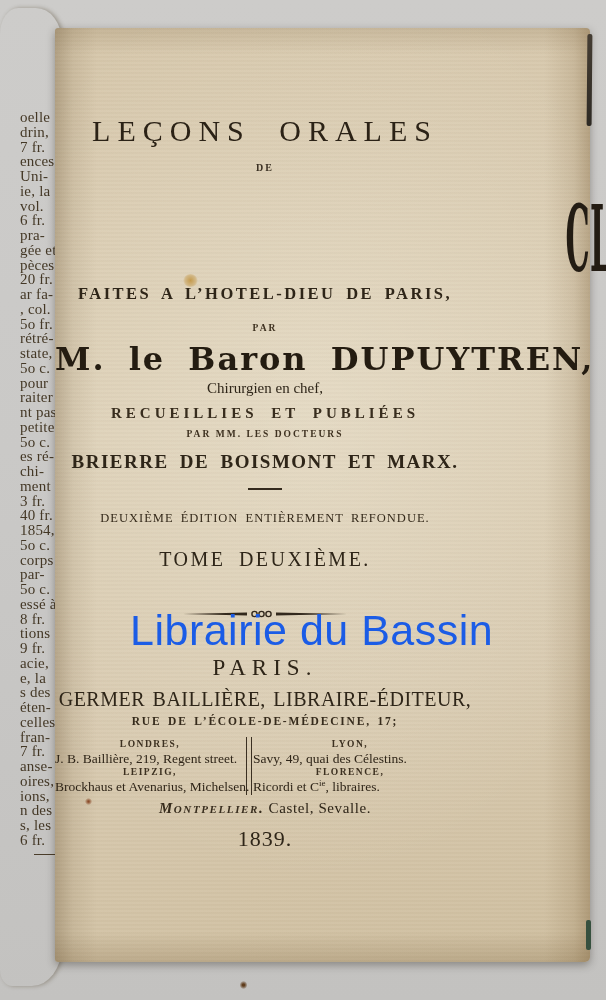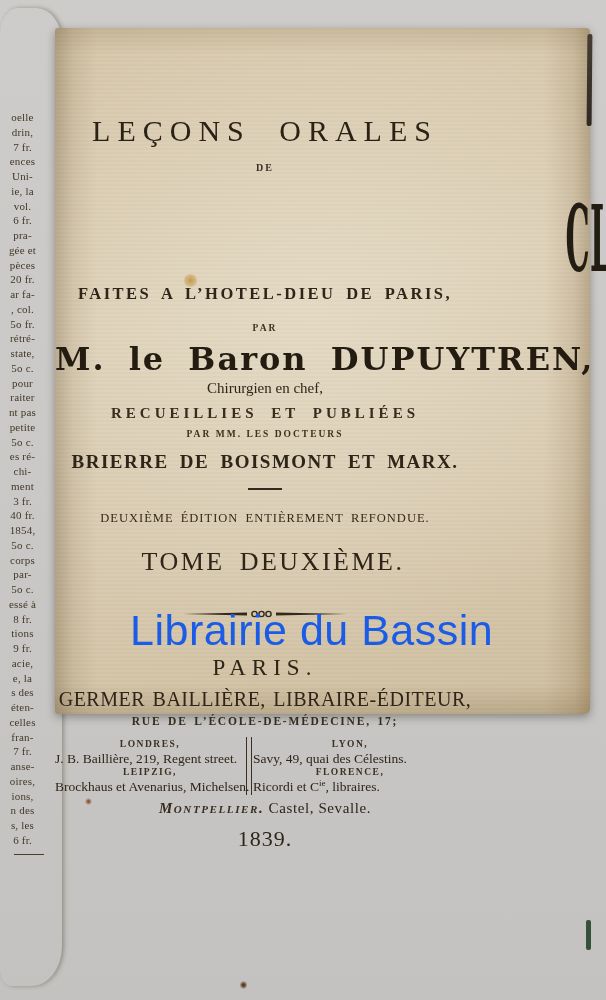--- a/index.html
+++ b/index.html
@@ -13,29 +13,29 @@
 
   
   #facing-page{
     position:absolute;left:0;top:8px;width:62px;height:978px;
     background:linear-gradient(to right,#bpb 0,#c2b499 0%,#cfc2a7 38%,#dbd0b8 66%,#ece2cc 86%,#d3c6a8 95%,#a5916c 100%);
     border-radius:18px 26px 30px 12px / 26px 34px 40px 16px;
     box-shadow:2px 0 4px rgba(60,45,20,.35);
   }
   #fragments{
     position:absolute;left:0;top:102px;width:45px;
-    text-align:center;font-size:11px;line-height:14.75px;
-    color:#443826;letter-spacing:.2px;
+    text-align:left;font-size:15px;line-height:14.75px;
+    color:#443826;letter-spacing:.2px;padding-left:20px;
   }
   .frag{white-space:nowrap;}
   .frag-rule{width:30px;height:1.5px;background:#4a3d2a;margin:6px 0 0 14px;}
 
   
   #page{
-    position:absolute;left:55px;top:28px;width:535px;height:686px;
+    position:absolute;left:55px;top:28px;width:535px;height:934px;
     background:
       radial-gradient(120% 90% at 48% 42%, rgba(255,252,240,.25) 0%, rgba(255,250,235,0) 55%),
       linear-gradient(to right, rgba(92,70,38,.30) 0px, rgba(92,70,38,.10) 18px, rgba(92,70,38,0) 42px),
       linear-gradient(to left, rgba(120,92,52,.38) 0px, rgba(120,92,52,.16) 16px, rgba(120,92,52,0) 46px),
       linear-gradient(to bottom, rgba(110,86,50,.16) 0px, rgba(110,86,50,0) 26px),
       linear-gradient(to top, rgba(110,86,50,.22) 0px, rgba(110,86,50,0) 30px),
       repeating-linear-gradient(180deg, rgba(80,60,30,.022) 0 2px, rgba(255,255,255,.02) 2px 4px),
       linear-gradient(168deg,#d6c7ab 0%,#dccfb6 40%,#d8cab0 70%,#cfbfa0 100%);
     border-radius:3px 4px 5px 3px;
     box-shadow:0 3px 9px rgba(40,35,25,.38);
@@ -61,21 +61,21 @@
   #subtitle{top:258px;font-size:16.5px;font-weight:bold;letter-spacing:2.5px;word-spacing:4px;}
   #par-label{top:296px;font-size:9.5px;font-weight:bold;letter-spacing:2px;color:#3e3120;}
   #author-line{top:315px;font-family:"DejaVu Serif",serif;font-size:32px;font-weight:bold;letter-spacing:2px;word-spacing:10px;color:#241c11;}
   #author-role{top:353px;font-size:15px;}
   #recueillies{top:378px;font-size:15px;letter-spacing:4px;word-spacing:6px;font-weight:bold;color:#382d1e;}
   #par-docteurs{top:402px;font-size:9.5px;font-weight:bold;letter-spacing:2px;color:#3e3120;}
   #editors{top:424px;font-size:19px;font-weight:bold;letter-spacing:1.5px;word-spacing:5px;}
   #rule-1{top:460px;}
   #rule-1 .bar{width:34px;height:2px;background:#33291d;margin:0 auto;}
   #edition-line{top:484px;font-size:12.5px;font-weight:normal;letter-spacing:1px;word-spacing:3px;color:#352a1b;}
-  #volume-line{top:521px;font-size:26px;letter-spacing:2.5px;word-spacing:6px;padding-left:8px;}
+  #volume-line{top:521px;font-size:20px;letter-spacing:2.5px;word-spacing:6px;}
   #ornament{top:581px;}
   #paris-line{top:628px;font-size:23px;letter-spacing:6px;}
   #publisher-line{top:661px;font-size:20px;letter-spacing:.5px;word-spacing:2px;}
   #address-line{top:688px;font-size:11.5px;font-weight:bold;letter-spacing:1.8px;word-spacing:2px;color:#362b1c;}
 
   #imprint-columns{position:absolute;top:708px;left:0;width:420px;display:flex;align-items:stretch;}
   .imp-col{display:flex;flex-direction:column;justify-content:space-between;padding:2px 0;}
   #imp-left{width:190px;}
   #imp-right{width:225px;padding-right:28px;box-sizing:border-box;}
   .imp-city{font-size:9.5px;font-weight:bold;letter-spacing:1.5px;text-align:center;color:#3c3020;line-height:13px;}

